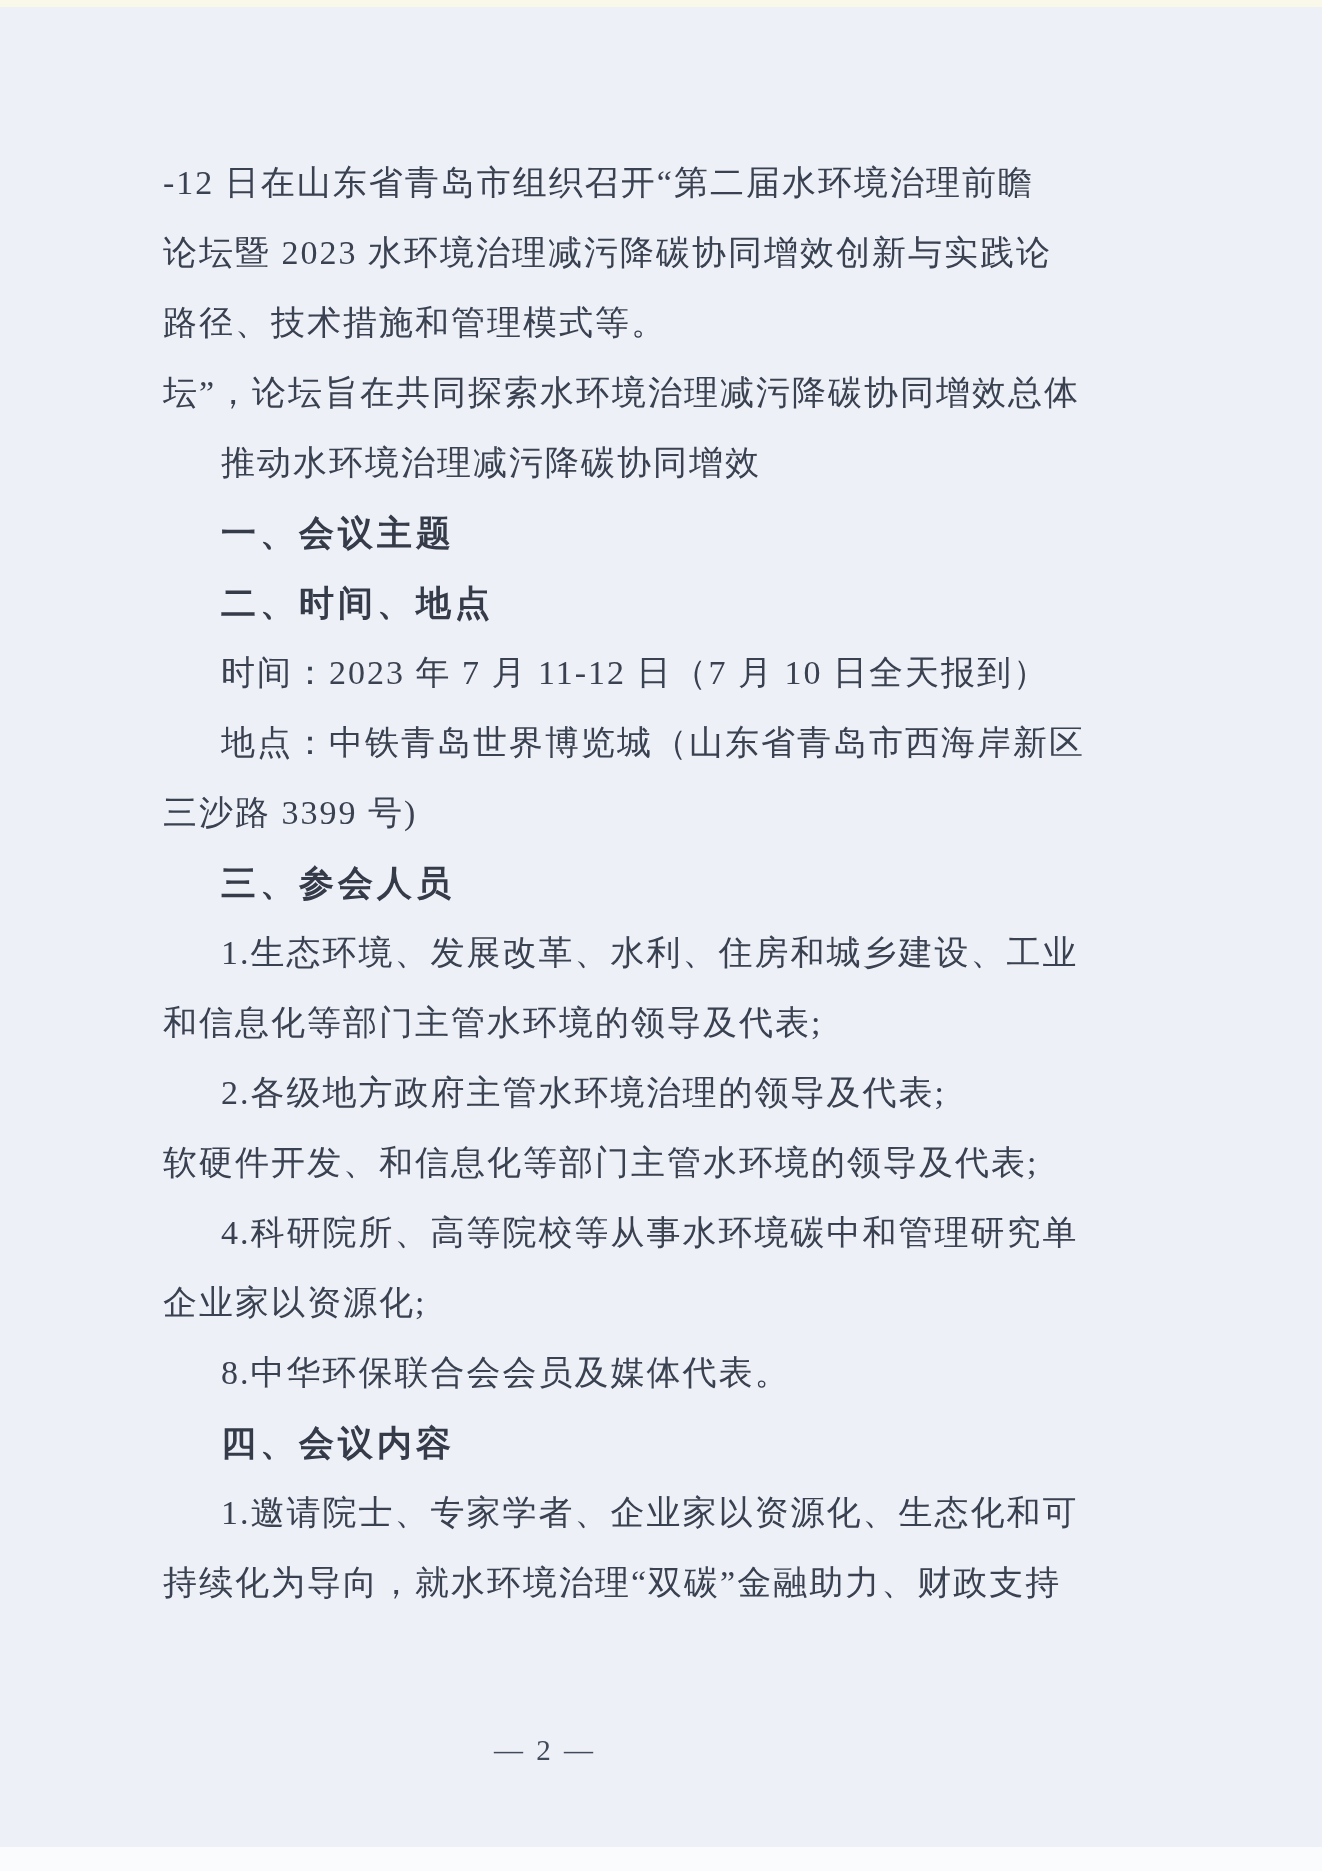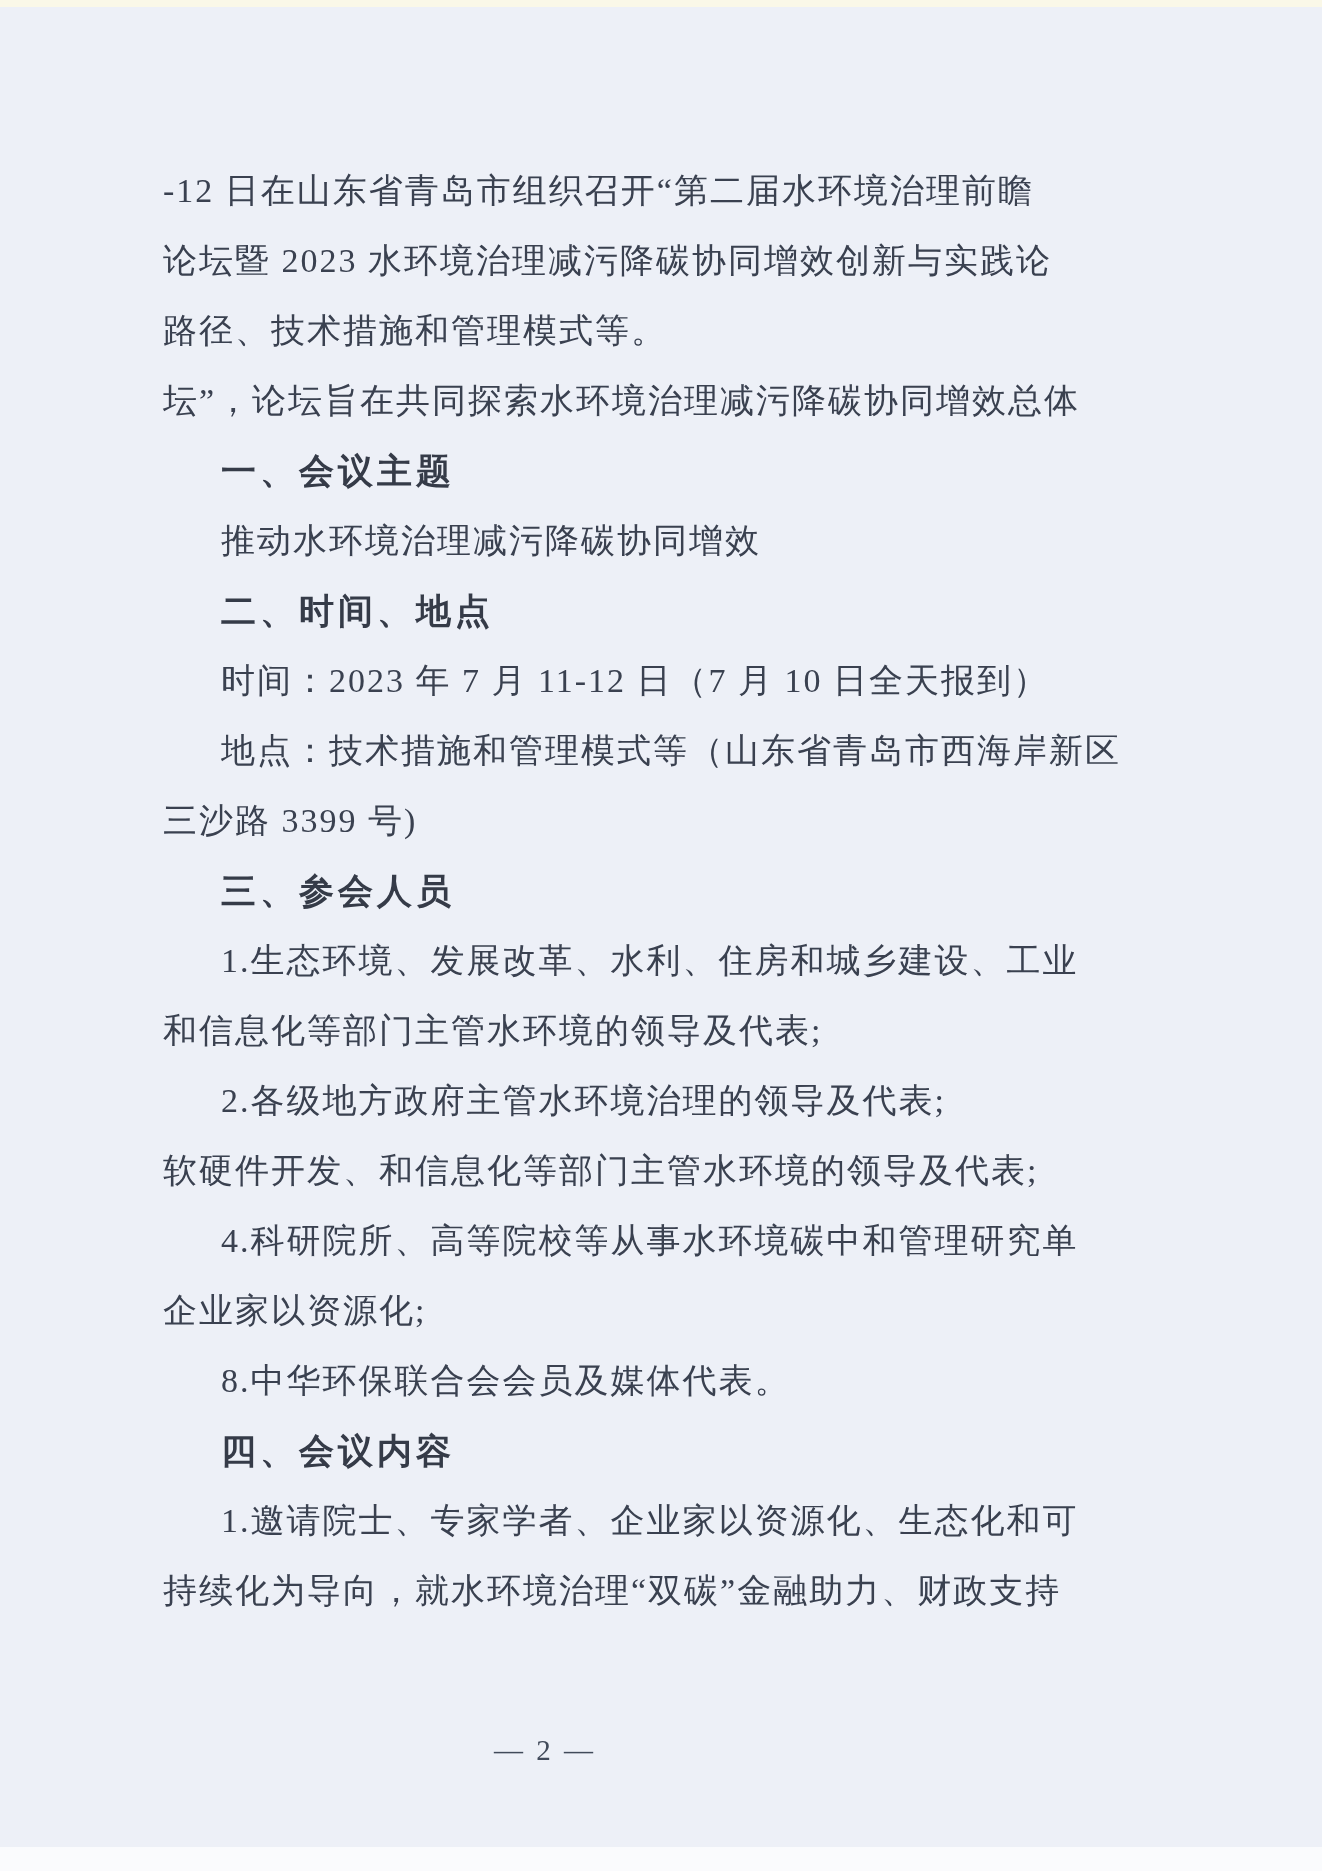--- a/index.html
+++ b/index.html
@@ -19,21 +19,21 @@
     width: 100%; height: 7px;
     background: #faf8e8;
   }
   .scan-strip-bottom {
     position: absolute; top: 1847px; left: 0;
     width: 100%; height: 24px;
     background: #fafbfd;
   }
   .text-block {
     position: absolute;
-    top: 156px; left: 163px;
+    top: 148px; left: 163px;
     width: 900px;
   }
   .line {
     height: 70px;
     line-height: 70px;
     font-size: 34px;
     letter-spacing: 2px;
     color: #3a4150;
     white-space: nowrap;
   }
@@ -60,25 +60,25 @@
 <body>
 
 <div class="page">
   <div class="scan-strip-top"></div>
 
   <div class="text-block">
     <div class="line">-12 日在山东省青岛市组织召开“第二届水环境治理前瞻</div>
     <div class="line">论坛暨 2023 水环境治理减污降碳协同增效创新与实践论</div>
     <div class="line">路径、技术措施和管理模式等。</div>
     <div class="line">坛”，论坛旨在共同探索水环境治理减污降碳协同增效总体</div>
+    <div class="line indent">推动水环境治理减污降碳协同增效</div>
     <div class="line heading indent">一、会议主题</div>
-    <div class="line indent">推动水环境治理减污降碳协同增效</div>
     <div class="line heading indent">二、时间、地点</div>
     <div class="line indent">时间：2023 年 7 月 11-12 日（7 月 10 日全天报到）</div>
-    <div class="line indent">地点：技术措施和管理模式等（山东省青岛市西海岸新区</div>
+    <div class="line indent">地点：中铁青岛世界博览城（山东省青岛市西海岸新区</div>
     <div class="line">三沙路 3399 号)</div>
     <div class="line heading indent">三、参会人员</div>
     <div class="line indent">1.生态环境、发展改革、水利、住房和城乡建设、工业</div>
     <div class="line">和信息化等部门主管水环境的领导及代表;</div>
     <div class="line indent">2.各级地方政府主管水环境治理的领导及代表;</div>
     <div class="line">软硬件开发、和信息化等部门主管水环境的领导及代表;</div>
     <div class="line indent">4.科研院所、高等院校等从事水环境碳中和管理研究单</div>
     <div class="line">企业家以资源化;</div>
     <div class="line indent">8.中华环保联合会会员及媒体代表。</div>
     <div class="line heading indent">四、会议内容</div>

